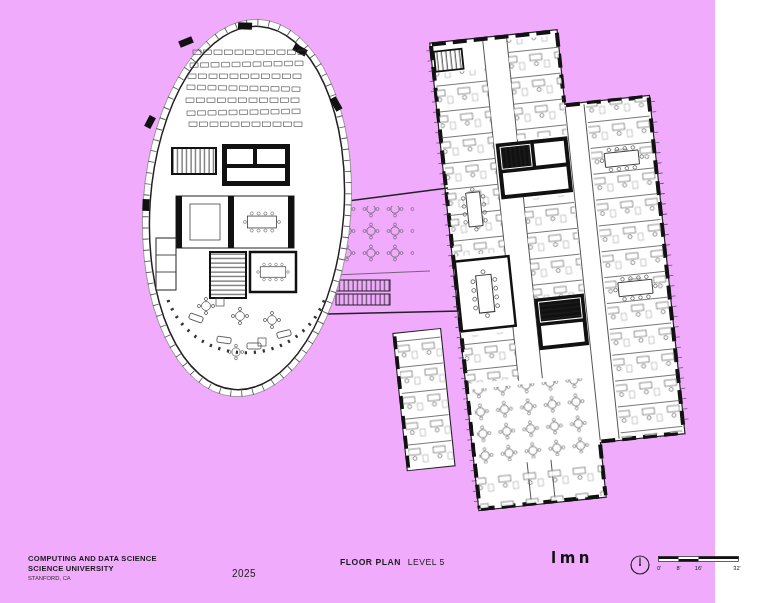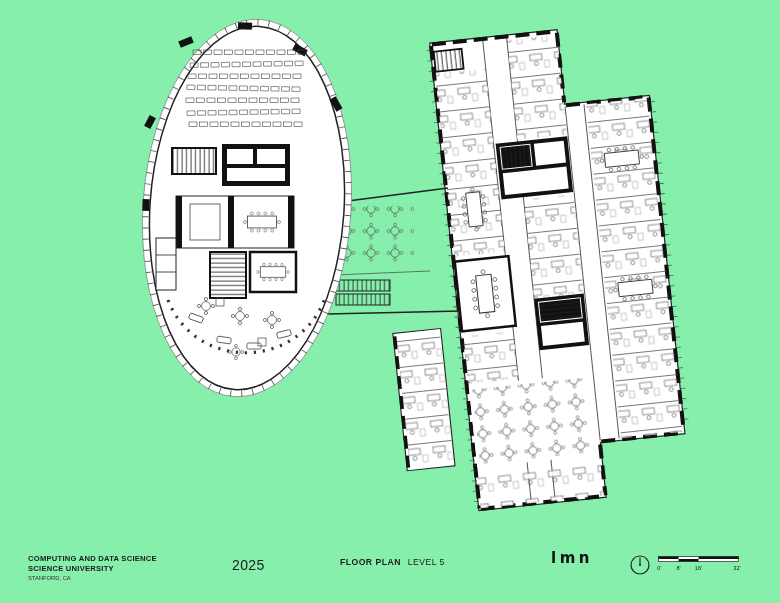--- a/index.html
+++ b/index.html
@@ -1,24 +1,24 @@
 <!DOCTYPE html>
 <html><head>
 <meta charset="utf-8">
 <style>
   html,body{margin:0;padding:0;background:#ffffff;}
   body{width:780px;height:603px;overflow:hidden;font-family:"Liberation Sans",sans-serif;color:#1b1b1b;}
-  .sheet{position:relative;width:780px;height:603px;background:#86efac;}
+  .sheet{position:relative;width:708px;height:603px;background:#f0abfc;padding-left:7px;}
   svg.plan{position:absolute;left:0;top:0;}
   
   .titleblock{position:absolute;left:0;top:548px;width:780px;height:46px;}
   .tb-left{position:absolute;left:28px;top:6px;line-height:1.3;}
   .tb-project,.tb-client{font-weight:bold;font-size:7.6px;letter-spacing:.25px;}
   .tb-location{font-size:5.8px;color:#333;margin-top:1px;}
-  .tb-year{position:absolute;left:232px;top:9px;font-size:14px;letter-spacing:.4px;}
+  .tb-year{position:absolute;left:232px;top:20px;font-size:10px;letter-spacing:.4px;}
   .tb-title{position:absolute;left:340px;top:9px;font-size:8.6px;letter-spacing:.5px;white-space:nowrap;}
   .tb-title .bold{font-weight:bold;margin-right:4px;}
   .tb-logo{position:absolute;left:551px;top:1px;font-size:15px;letter-spacing:3.5px;
            font-family:"DejaVu Sans",sans-serif;font-weight:700;color:#111;}
   .tb-north{position:absolute;left:628px;top:5px;}
   .tb-scale{position:absolute;left:656px;top:5px;}
   .tb-scale text{font-family:"Liberation Sans",sans-serif;font-size:5.6px;fill:#1b1b1b;}
 </style>
 </head>
 <body>

